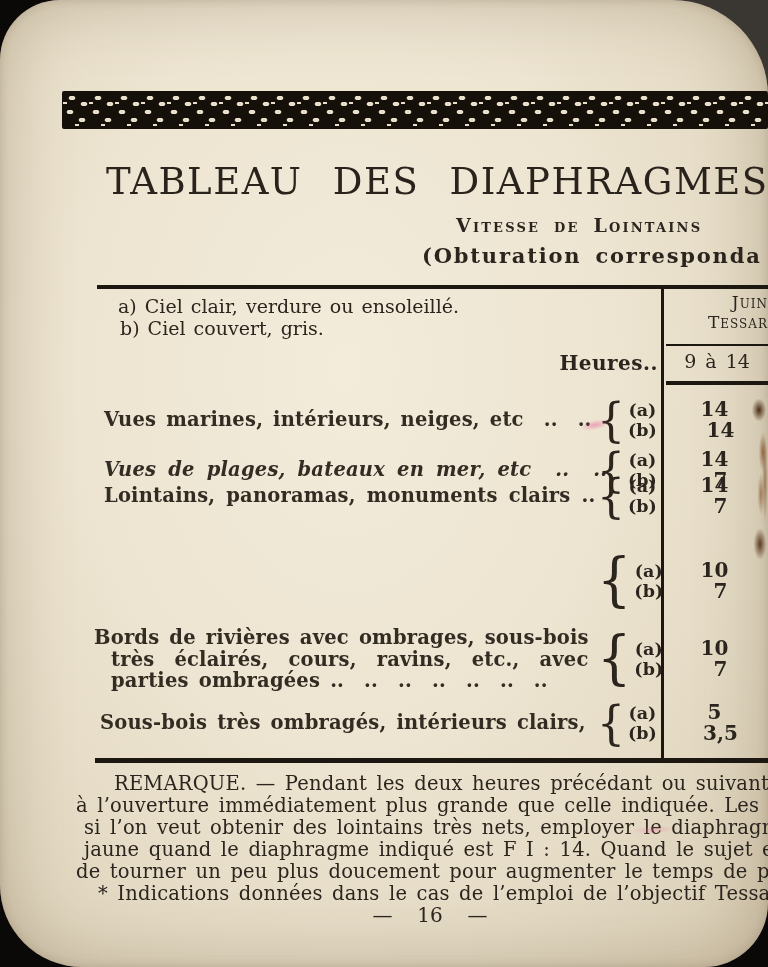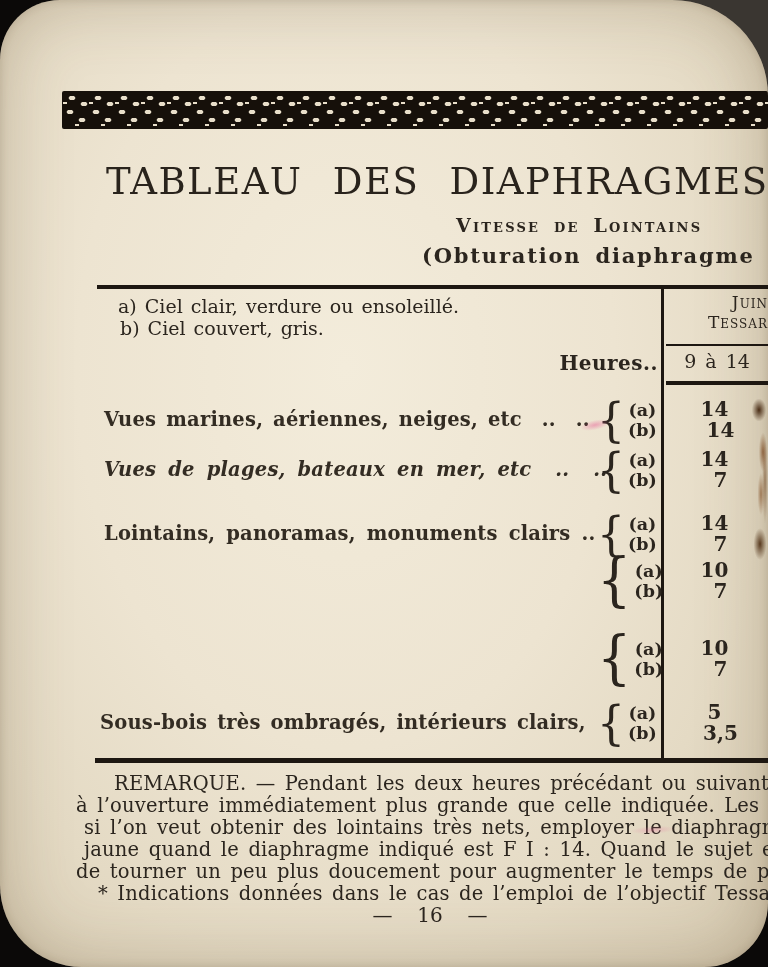--- a/index.html
+++ b/index.html
@@ -78,37 +78,37 @@
 
 <div class="stage">
   <div class="tr-shade"></div>
 
   <div class="page">
 
     <div class="ornament"></div>
 
     <div class="abs title">TABLEAU DES DIAPHRAGMES DE</div>
     <div class="abs subtitle1">Vitesse de Lointains</div>
-    <div class="abs subtitle2">(Obturation diaphragme</div>
+    <div class="abs subtitle2">(Obturation corresponda</div>
 
     <div class="rule rule-top"></div>
     <div class="rule vrule"></div>
 
     <div class="abs legend-a">a) Ciel clair, verdure ou ensoleillé.</div>
     <div class="abs legend-b">b) Ciel couvert, gris.</div>
     <div class="abs heures">Heures..</div>
 
     <div class="abs months"><span>Juin</span><br><span>Tessar</span></div>
     <div class="rule col-rule-1"></div>
     <div class="abs col-hours">9 à 14</div>
     <div class="rule col-rule-2"></div>
 
     <div class="row" style="top:398px;height:44px;">
       <div class="lbl" style="left:104px;">
-        <div>Vues marines, aériennes, neiges, etc  ..  ..</div>
+        <div>Vues marines, intérieurs, neiges, etc  ..  ..</div>
       </div>
       <div class="brace-wrap">
         <span class="brace">{</span>
         <span class="ab">
             <span>(a)</span>
             <span>(b)</span>
           </span>
       </div>
       <div class="vals">
         <div class="va">14</div>
@@ -126,21 +126,21 @@
             <span>(a)</span>
             <span>(b)</span>
           </span>
       </div>
       <div class="vals">
         <div class="va">14</div>
         <div class="vb">7</div>
       </div>
     </div>
 
-    <div class="row" style="top:512px;height:44px;">
+    <div class="row" style="top:474px;height:44px;">
       <div class="lbl" style="left:104px;">
         <div style="word-spacing:4px;">Lointains, panoramas, monuments clairs ..</div>
       </div>
       <div class="brace-wrap">
         <span class="brace">{</span>
         <span class="ab">
             <span>(a)</span>
             <span>(b)</span>
           </span>
       </div>
@@ -158,20 +158,25 @@
             <span>(b)</span>
           </span>
       </div>
       <div class="vals">
         <div class="va">10</div>
         <div class="vb">7</div>
       </div>
     </div>
 
     <div class="row" style="top:627px;height:64px;">
+      <div class="lbl" style="left:94px;">
+        <div>Bords de rivières avec ombrages, sous-bois</div>
+        <div class="ind">très  éclairés,  cours,  ravins,  etc.,  avec</div>
+        <div class="ind">parties ombragées ..  ..  ..  ..  ..  ..  ..</div>
+      </div>
       <div class="brace-wrap">
         <span class="brace" style="font-size:54px;">{</span>
         <span class="ab">
             <span>(a)</span>
             <span>(b)</span>
           </span>
       </div>
       <div class="vals">
         <div class="va">10</div>
         <div class="vb">7</div>

